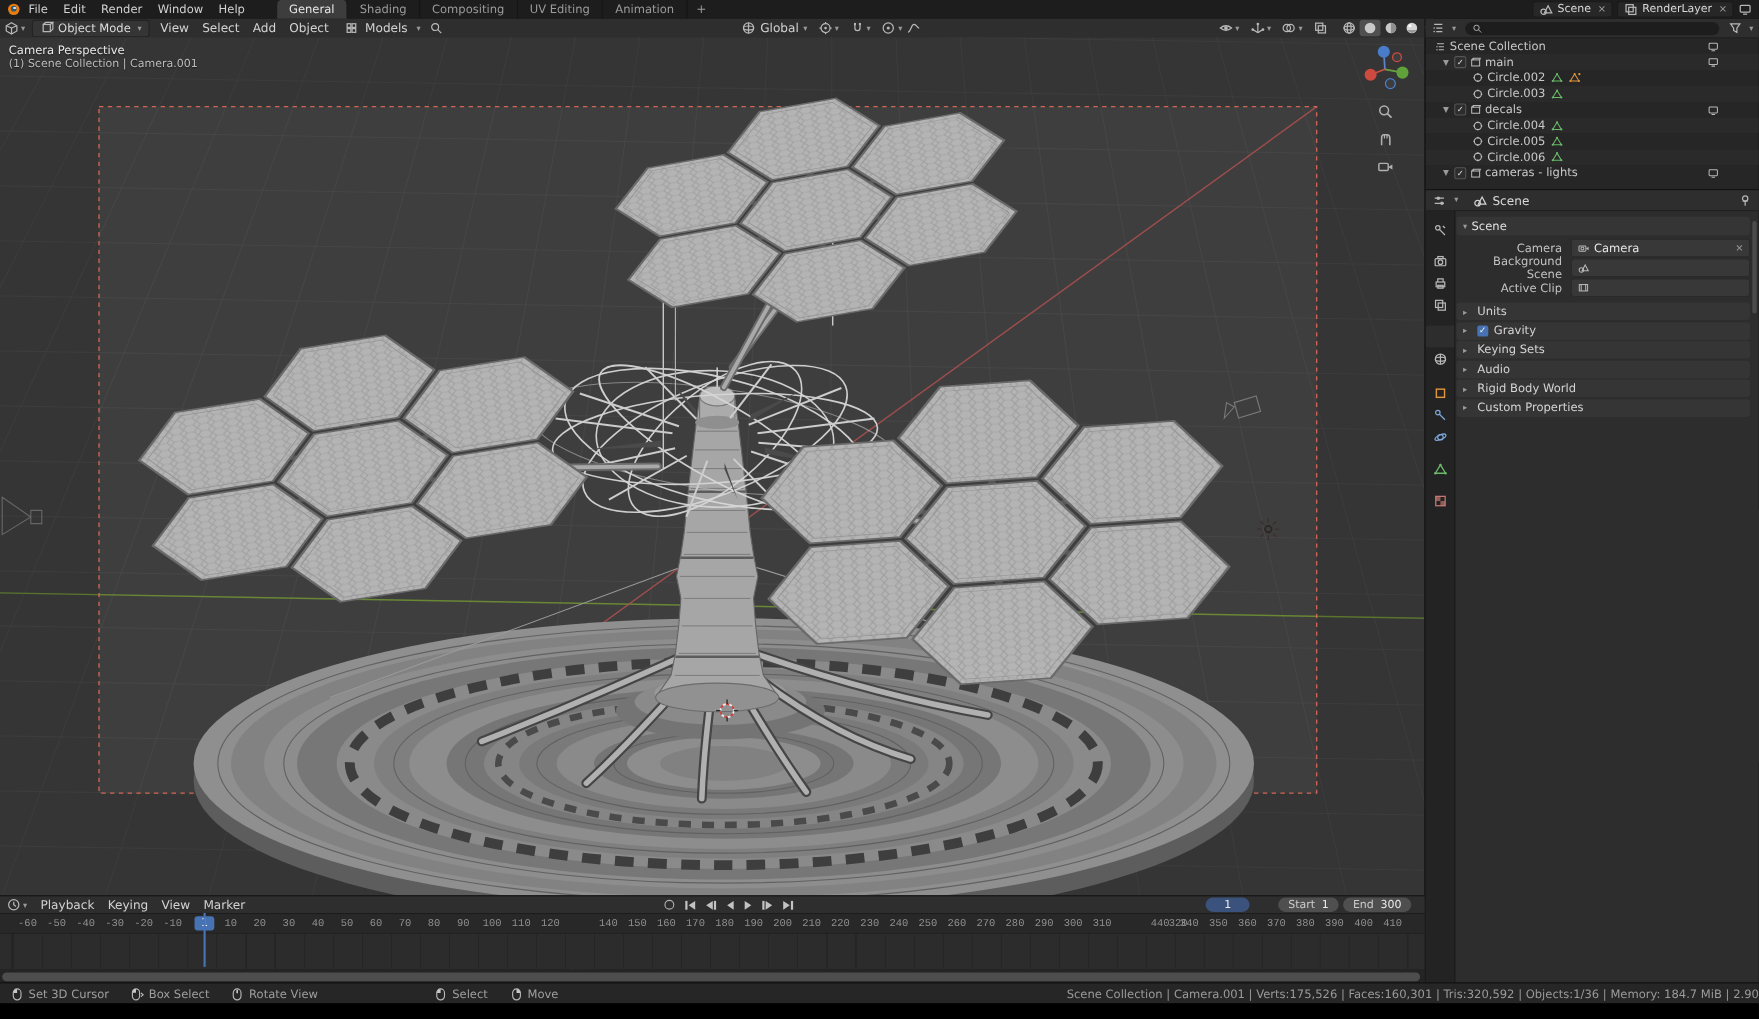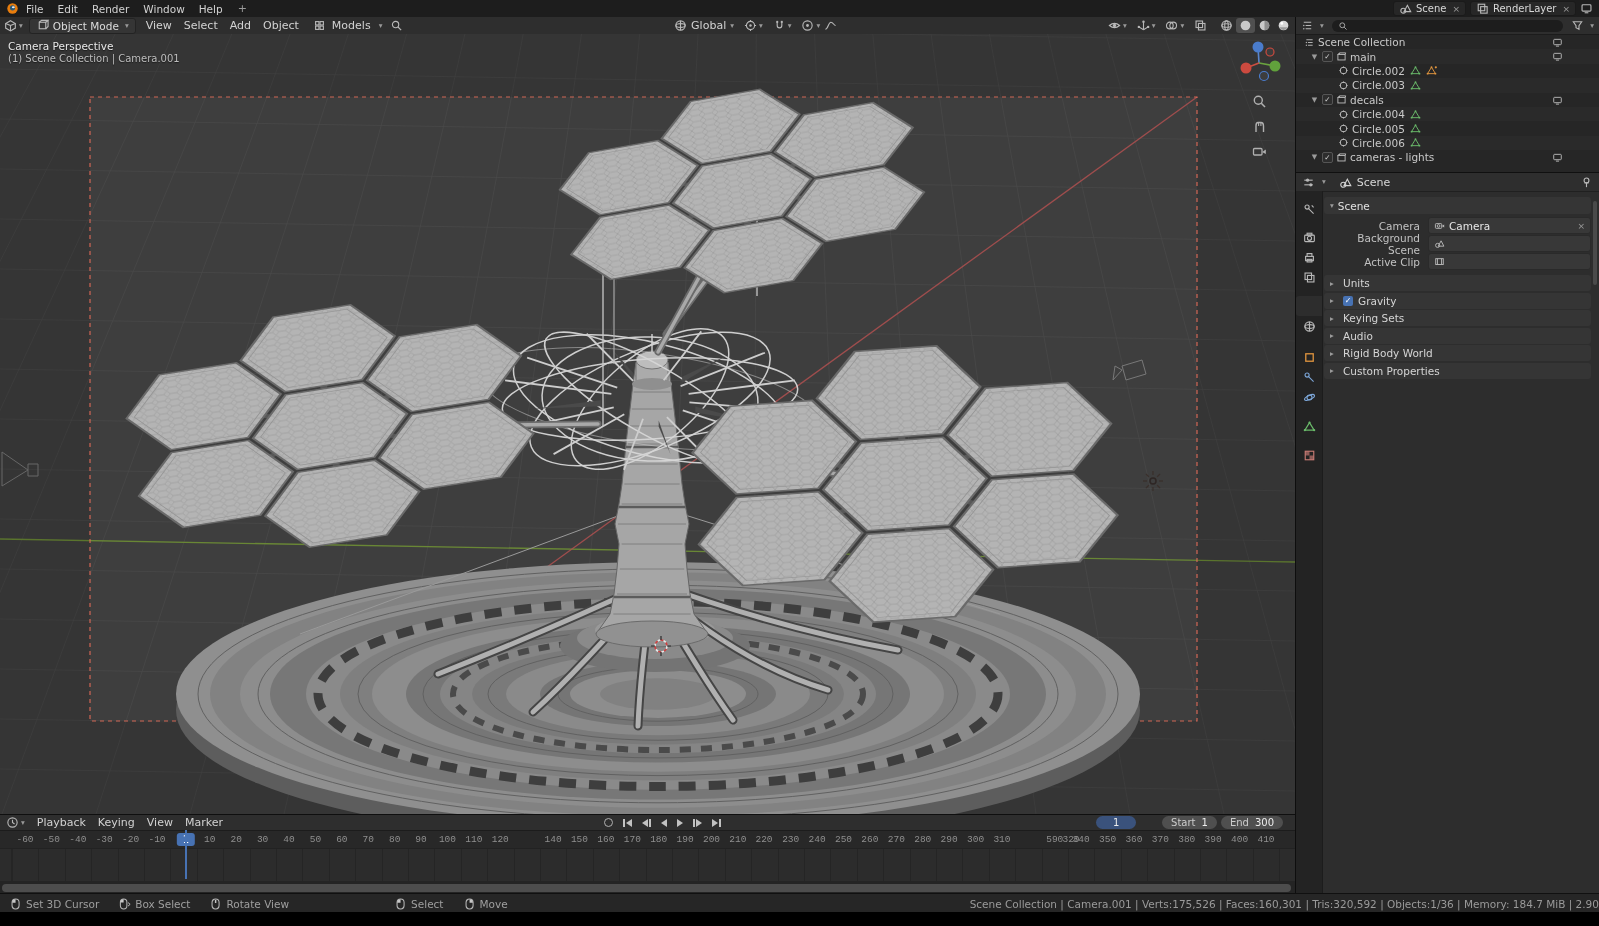--- a/index.html
+++ b/index.html
@@ -115,20 +115,27 @@
           <ellipse cx="7.9" cy="5.6" rx="1.6" ry="1" fill="#eaeaea"></ellipse>
         </svg>
       </span>
     <nav id="topbar-menus" class="row">
         <span class="menu-item">File</span>
         <span class="menu-item">Edit</span>
         <span class="menu-item">Render</span>
         <span class="menu-item">Window</span>
         <span class="menu-item">Help</span>
       </nav>
+    <div id="workspaces">
+        <span class="ws-tab active">General</span>
+        <span class="ws-tab">Shading</span>
+        <span class="ws-tab">Compositing</span>
+        <span class="ws-tab">UV Editing</span>
+        <span class="ws-tab">Animation</span>
+      </div>
     <span class="ws-add">+</span>
     <div id="topbar-right">
       <div class="idchip">
         <span class="ic">
             <svg width="13" height="13" viewBox="0 0 14 14">
               <circle cx="4.6" cy="9.4" r="2.6" stroke="#b8b8b8" fill="none" stroke-width="1.2"></circle>
               <polygon points="9,3.6 12.6,10.4 5.4,10.4" stroke="#b8b8b8" fill="none" stroke-width="1.2"></polygon>
             </svg>
           </span>
         <span>Scene</span>
@@ -1052,21 +1059,21 @@
           <span class="tick" style="left: 790.716px;">230</span>
           <span class="tick" style="left: 817.12px;">240</span>
           <span class="tick" style="left: 843.524px;">250</span>
           <span class="tick" style="left: 869.928px; text-align: right;">260</span>
           <span class="tick" style="left: 896.332px;">270</span>
           <span class="tick" style="left: 922.736px;">280</span>
           <span class="tick" style="left: 949.14px;">290</span>
           <span class="tick" style="left: 975.544px;">300</span>
           <span class="tick" style="left: 1001.95px;">310</span>
           <span class="tick" style="left: 1071px;">320</span>
-          <span class="tick" style="left: 1054.76px;">590</span>
+          <span class="tick" style="left: 1054.76px;">440</span>
           <span class="tick" style="left: 1081.16px;">340</span>
           <span class="tick" style="left: 1107.56px;">350</span>
           <span class="tick" style="left: 1133.97px;">360</span>
           <span class="tick" style="left: 1160.37px;">370</span>
           <span class="tick" style="left: 1186.78px;">380</span>
           <span class="tick" style="left: 1213.18px;">390</span>
           <span class="tick" style="left: 1239.58px;">400</span>
           <span class="tick" style="left: 1265.99px;">410</span>
         </div>
       <div id="playhead-badge">1</div>

